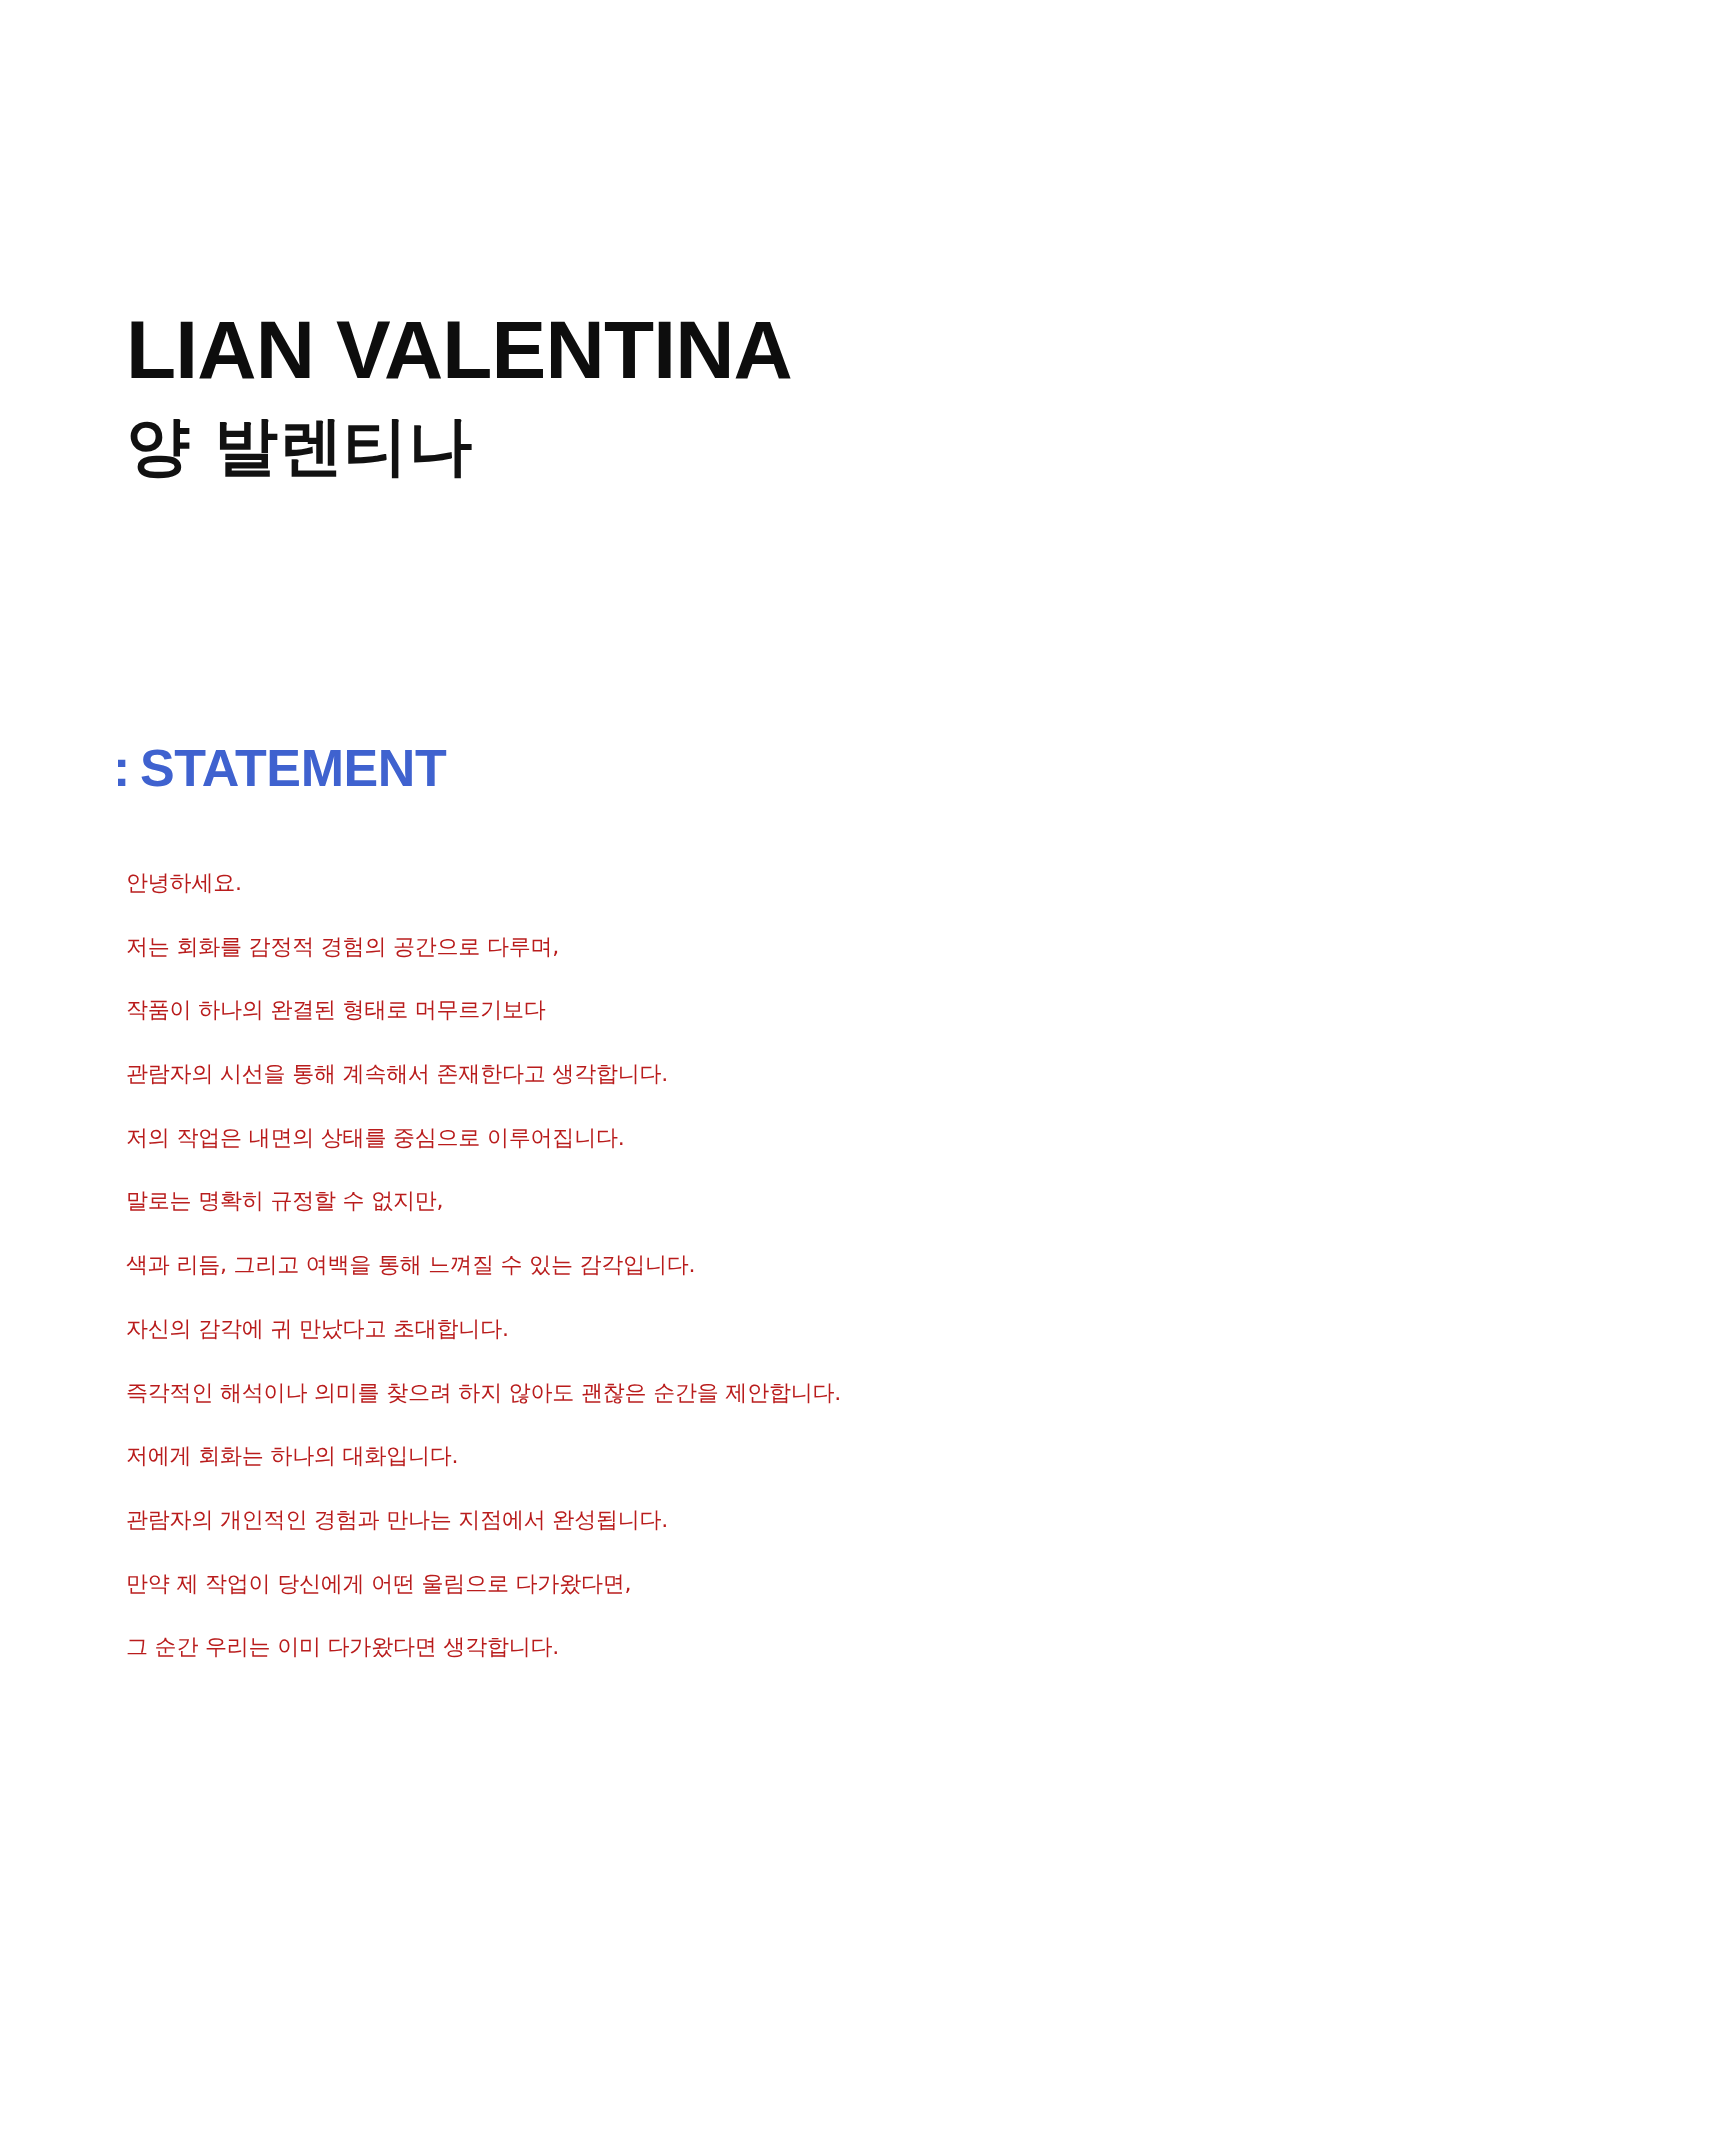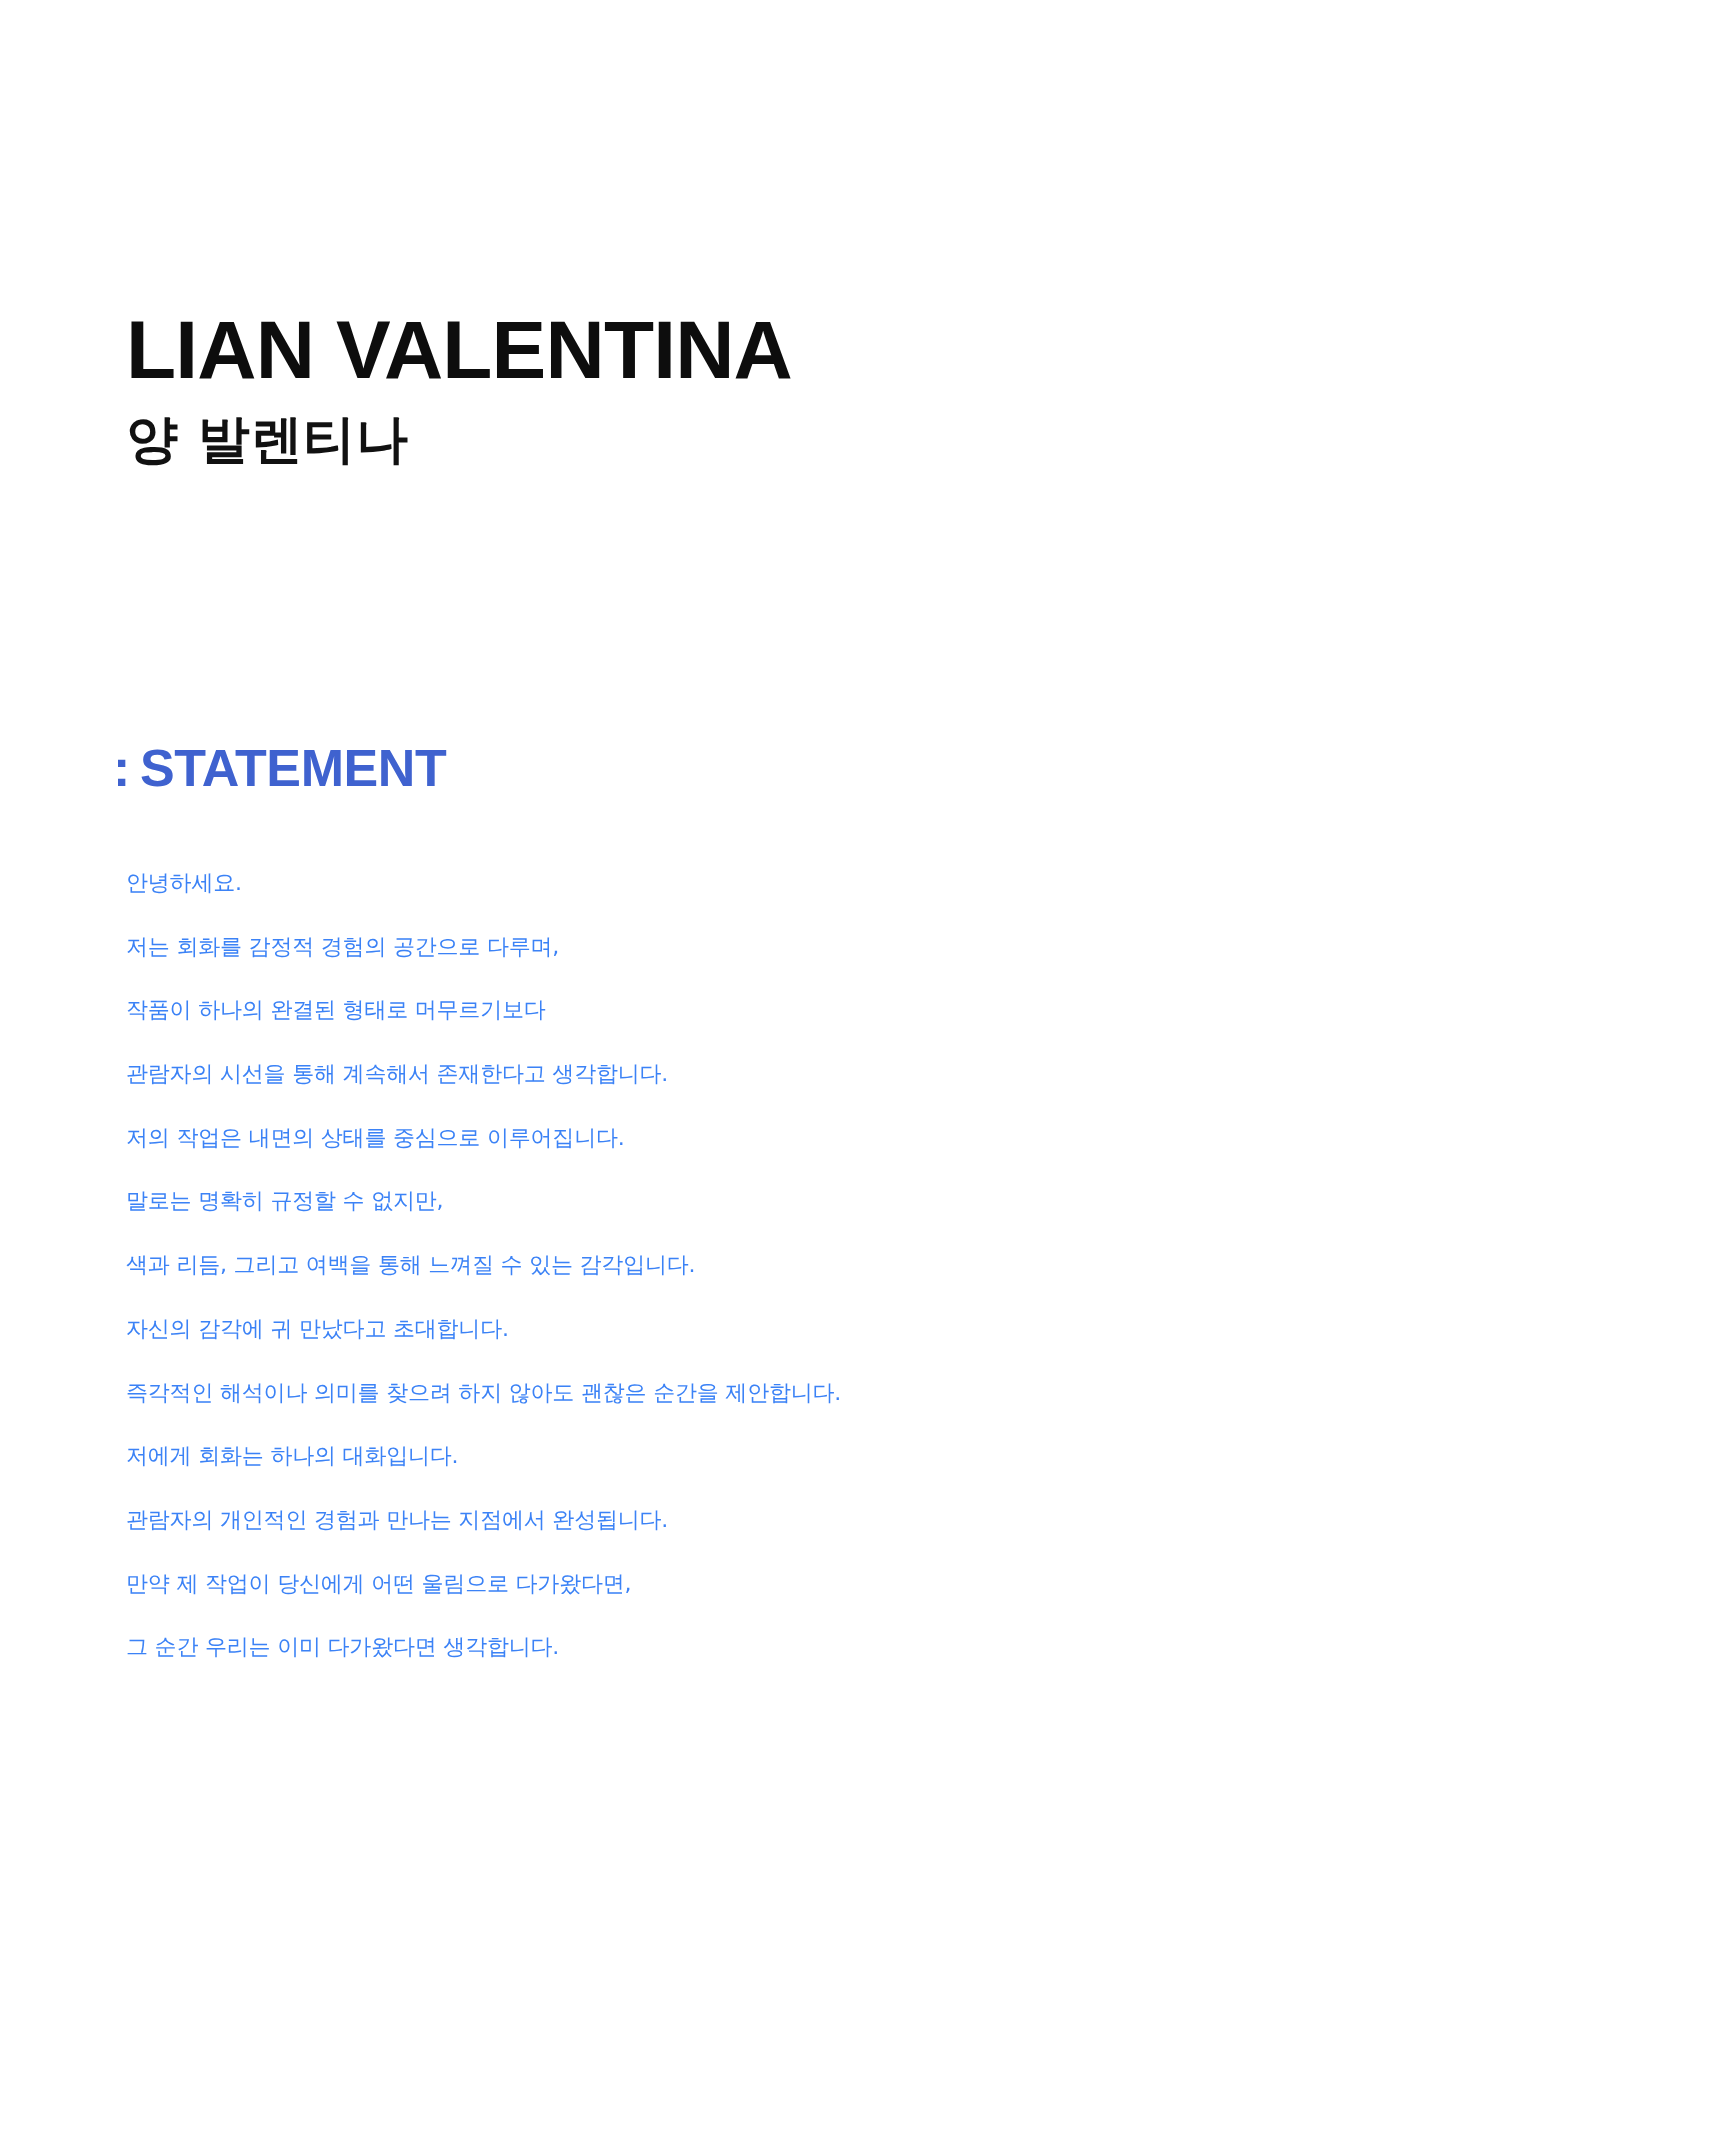--- a/index.html
+++ b/index.html
@@ -33,21 +33,21 @@
     font-size: 82px;
     line-height: 1.0;
     font-weight: 700;
     letter-spacing: -0.8px;
     color: #0d0d0d;
     margin: 0;
     white-space: nowrap;
   }
   .title-kr {
     font-family: "DejaVu Sans", "Liberation Sans", sans-serif;
-    font-size: 52px;
+    font-size: 64px;
     line-height: 1.15;
     font-weight: 700;
     color: #111111;
     margin: 18.5px 0 0 0;
     letter-spacing: 0.8px;
     white-space: nowrap;
   }
   .section-heading {
     position: absolute;
     left: 113px;
@@ -67,21 +67,21 @@
   .statement-body {
     position: absolute;
     left: 126px;
     top: 868px;
     width: 1259px;
   }
   .statement-line {
     font-family: "DejaVu Sans", "Liberation Sans", sans-serif;
     font-size: 22px;
     line-height: 1.35;
-    color: #3b82f6;
+    color: #b91c1c;
     margin: 0 0 34px 0;
     letter-spacing: -0.2px;
     white-space: nowrap;
   }
   .statement-line:last-child {
     margin-bottom: 0;
   }
 </style>
 </head>
 <body>

